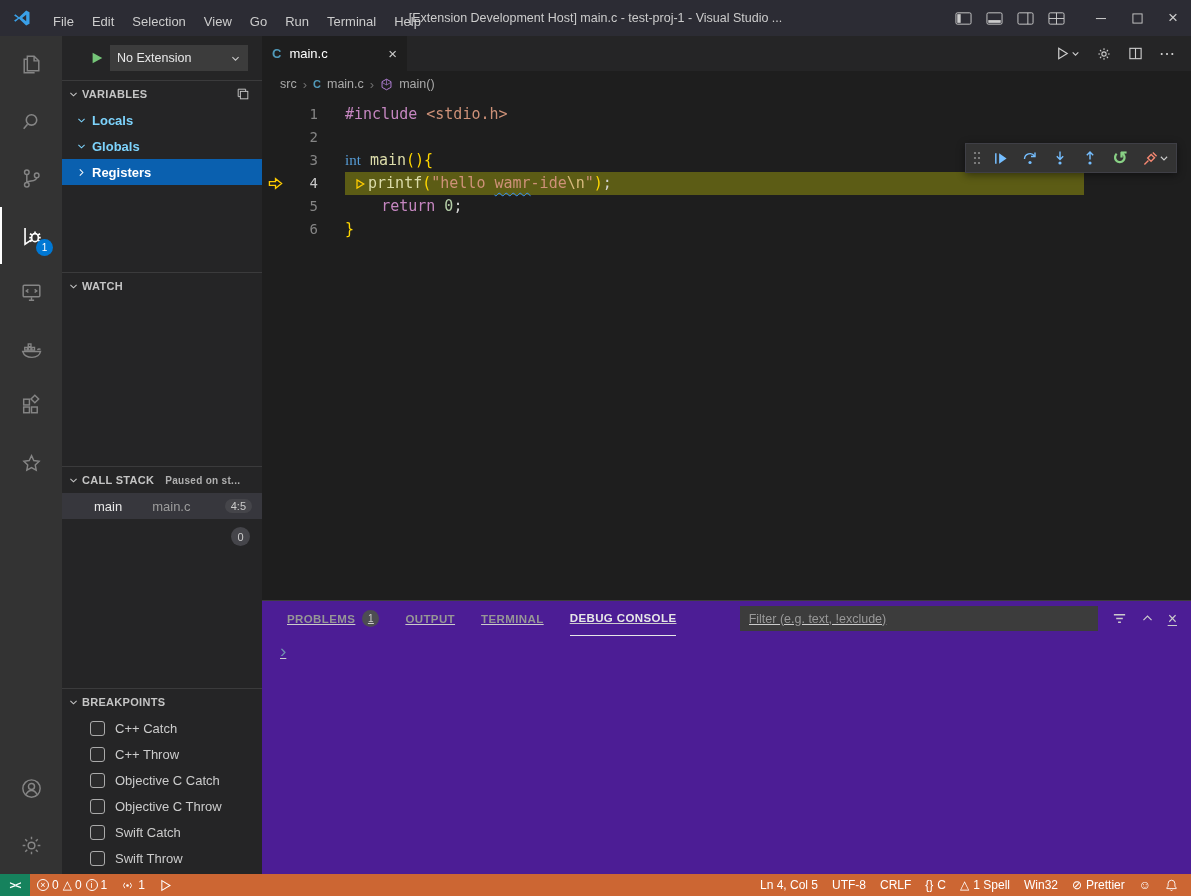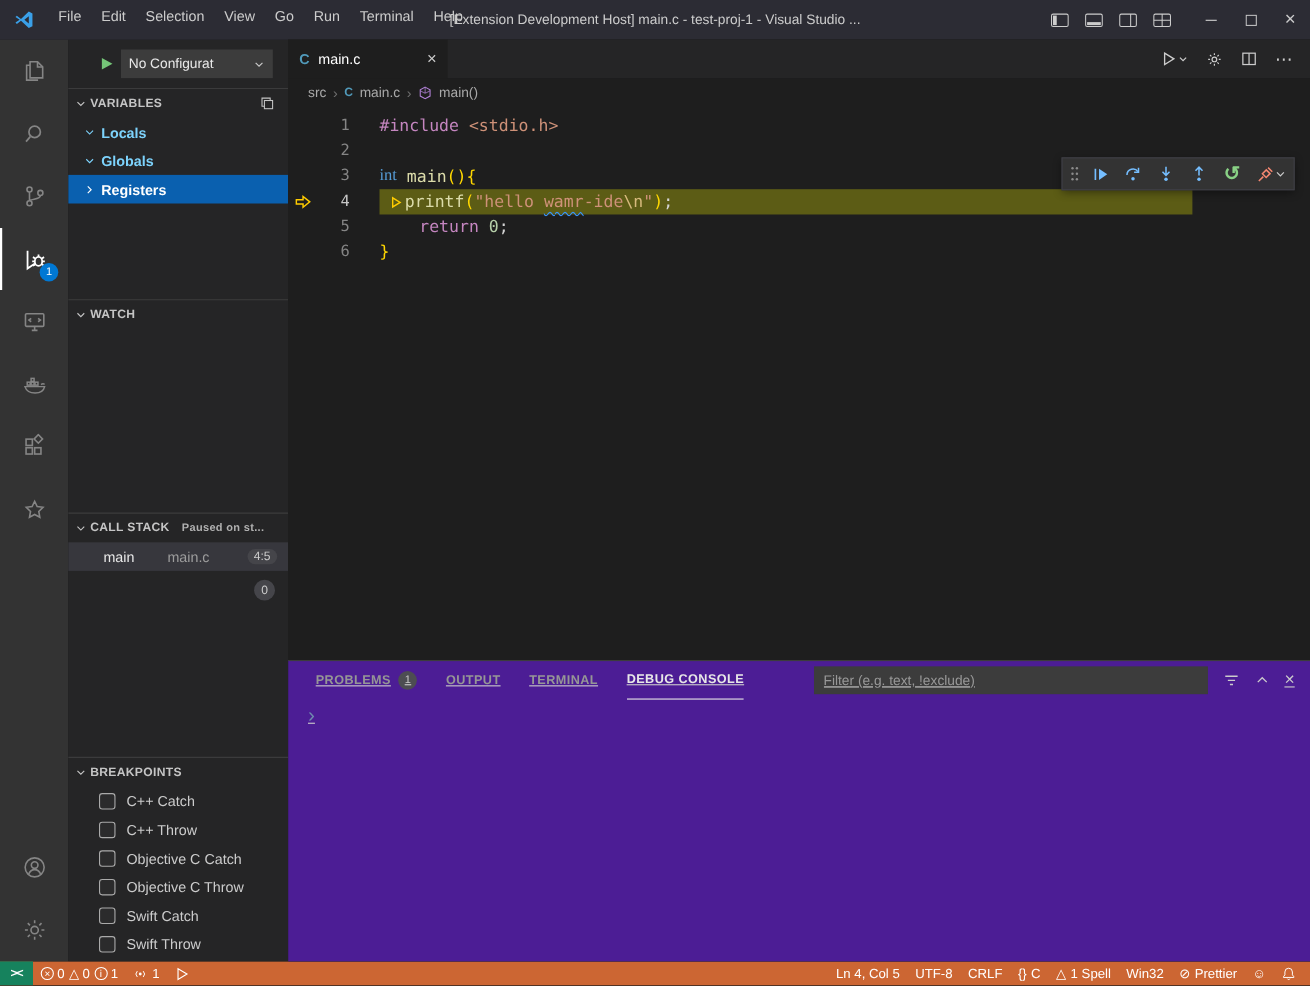--- a/index.html
+++ b/index.html
@@ -3,21 +3,21 @@
 <meta charset="utf-8">
 <style>
   *{margin:0;padding:0;box-sizing:border-box;}
   html,body{width:1191px;height:896px;overflow:hidden;}
   body{background:#1e1e1e;font-family:"Liberation Sans",sans-serif;font-size:13px;color:#cccccc;}
   svg{display:block;}
 
   
   .titlebar{height:36px;background:#2c2c34;display:flex;align-items:center;position:relative;}
   .logo{width:44px;display:flex;justify-content:center;align-items:center;}
-  .menus{display:flex;height:29px;align-items:flex-end;}
+  .menus{display:flex;height:29px;align-items:flex-start;}
   .menu-item{padding:0 9px;line-height:36px;color:#cccccc;font-size:13px;cursor:default;}
   .window-title{position:absolute;left:50%;transform:translateX(-50%);font-size:12.5px;color:#cccccc;white-space:nowrap;}
   .win-controls{margin-left:auto;display:flex;align-items:center;height:100%;}
   .layout-icons{display:flex;align-items:center;gap:14px;margin-right:18px;}
   .win-btn{width:36px;height:36px;display:flex;align-items:center;justify-content:center;color:#cccccc;font-size:14px;}
   .win-btn.close{font-size:17px;}
 
   
   .main{display:flex;height:838px;}
 
@@ -258,21 +258,21 @@
   </div>
 
   <div class="sidebar">
     <div class="side-toolbar">
       <span class="start-btn">
           <svg width="14" height="14" viewBox="0 0 16 16">
             <path d="M3 2l11 6-11 6z" fill="#75c578"></path>
           </svg>
         </span>
       <div class="config-select">
-        <span>No Configurat</span>
+        <span>No Extension</span>
         <span>
             <svg width="11" height="11" viewBox="0 0 16 16">
               <path d="M3.5 6L8 10.5 12.5 6" fill="none" stroke="#ccc" stroke-width="1.5"></path>
             </svg>
           </span>
       </div>
     </div>
 
     <div class="section sec-variables">
       <div class="section-hdr">

